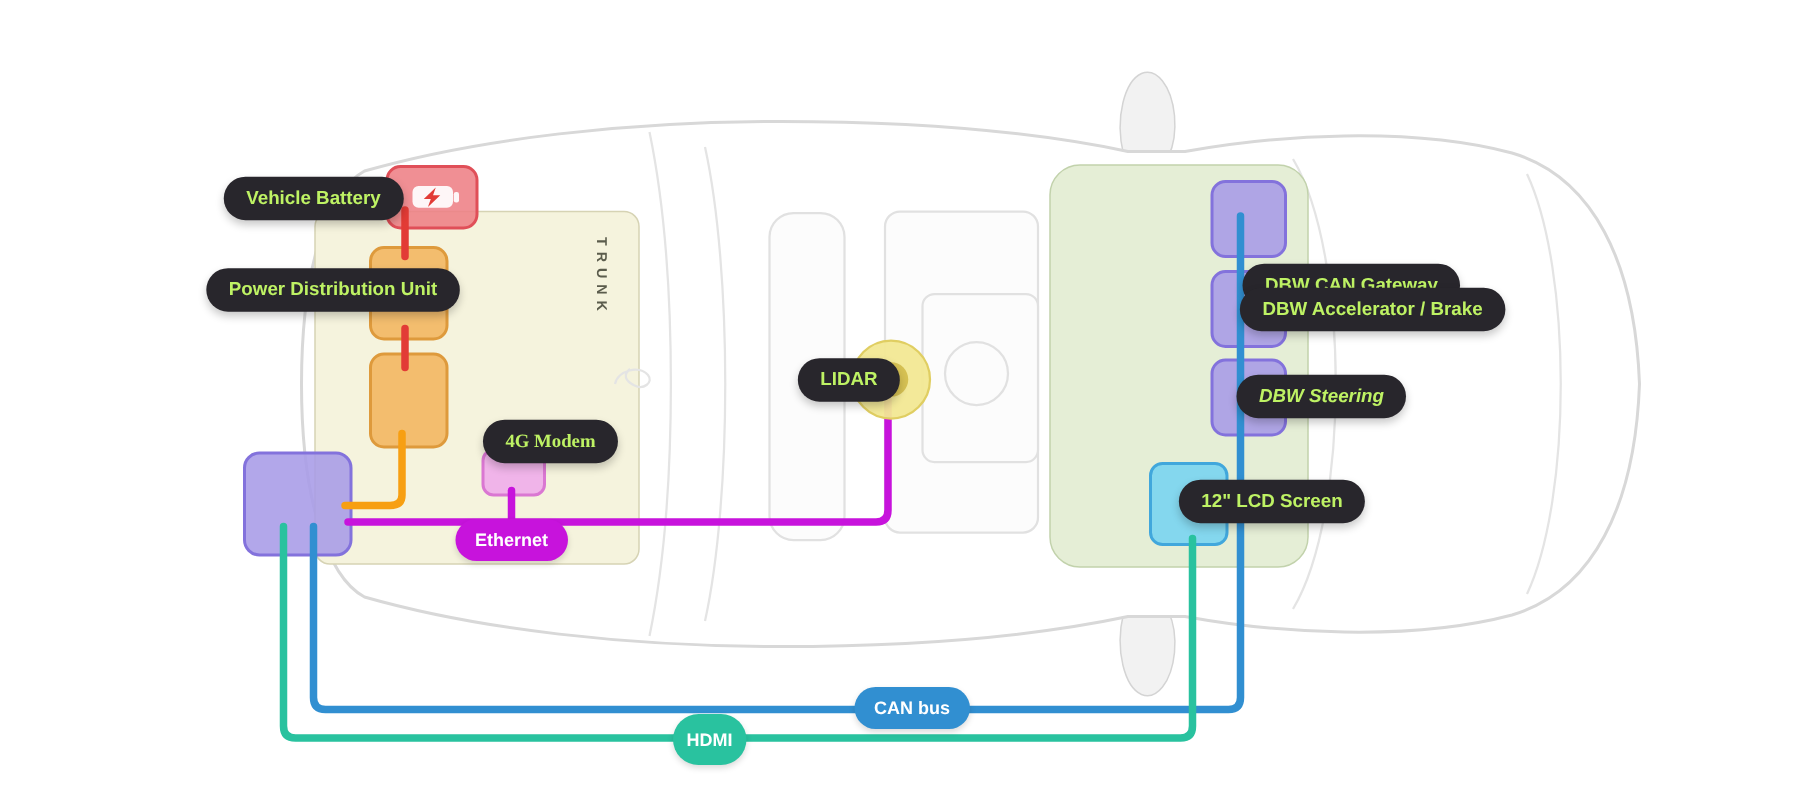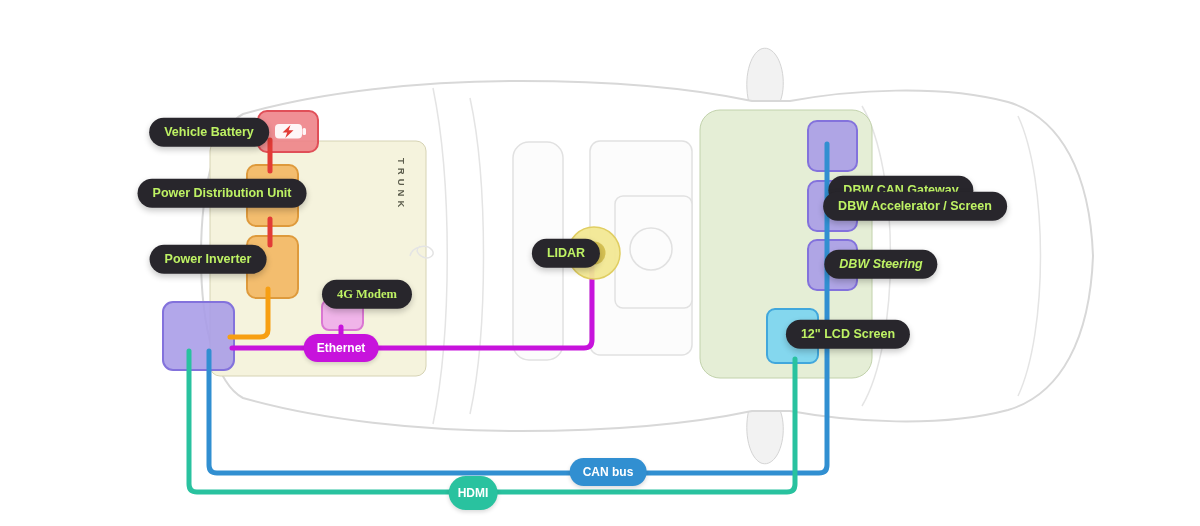--- a/index.html
+++ b/index.html
@@ -43,21 +43,21 @@
     font-size:12.5px; font-weight:bold; line-height:1; white-space:nowrap;
     padding:8px 15px; border-radius:16px;
     box-shadow:0 3px 6px rgba(0,0,0,0.22);
   }
   .wire-pill {
     position:absolute; transform:translate(-50%,-50%);
     color:#ffffff; font-size:12px; font-weight:bold; line-height:1; white-space:nowrap;
     padding:8px 13px; border-radius:15px;
     box-shadow:0 2px 4px rgba(0,0,0,0.15);
   }
-  .pill-ethernet { background:var(--ethernet-magenta); }
+  .pill-ethernet { background:var(--ethernet-magenta);margin-top:12px; }
   .pill-canbus   { background:var(--can-blue);text-align:right; }
   .pill-hdmi     { background:var(--hdmi-teal); padding:11px 9px; border-radius:18px; }
 </style>
 </head>
 <body>
 
 <div class="stage">
 
   <svg viewBox="0 0 1200 526" width="1200" height="526">
 
@@ -108,25 +108,24 @@
     <path class="wire wire-magenta" d="M232 348 H584 Q592 348 592 340 V263"></path>
     <path class="wire wire-blue" d="M209 351 V465 Q209 473 217 473 H819 Q827 473 827 465 V144"></path>
     <path class="wire wire-teal" d="M189 351 V484 Q189 492 197 492 H787 Q795 492 795 484 V359"></path>
 
     <circle class="lidar-outer" cx="594" cy="253" r="26"></circle>
     <circle class="lidar-core" cx="594" cy="253" r="11.5"></circle>
   </svg>
 
   <div class="pill" style="left:209px; top:132px;">Vehicle Battery</div>
   <div class="pill" style="left:195px; top:193px;margin-left:27px;">Power Distribution Unit</div>
-  <div class="pill" style="left:208px; top:259px;">Power Inverter</div>
   <div class="pill" style="left:367px; top:294px;font-family:Liberation Serif, serif;">4G Modem</div>
   <div class="pill" style="left:566px; top:253px;">LIDAR</div>
   <div class="pill" style="left:901px; top:146px;margin-top:44px;">DBW CAN Gateway</div>
-  <div class="pill" style="left:915px; top:206px;">DBW Accelerator / Screen</div>
+  <div class="pill" style="left:915px; top:206px;">DBW Accelerator / Brake</div>
   <div class="pill" style="left:881px; top:264px;font-style:italic;">DBW Steering</div>
   <div class="pill" style="left:848px; top:334px;">12" LCD Screen</div>
 
   <div class="wire-pill pill-ethernet" style="left:341px; top:348px;">Ethernet</div>
   <div class="wire-pill pill-canbus" style="left:608px; top:472px;">CAN bus</div>
   <div class="wire-pill pill-hdmi" style="left:473px; top:493px;">HDMI</div>
 
 </div>
 
 </body></html>

